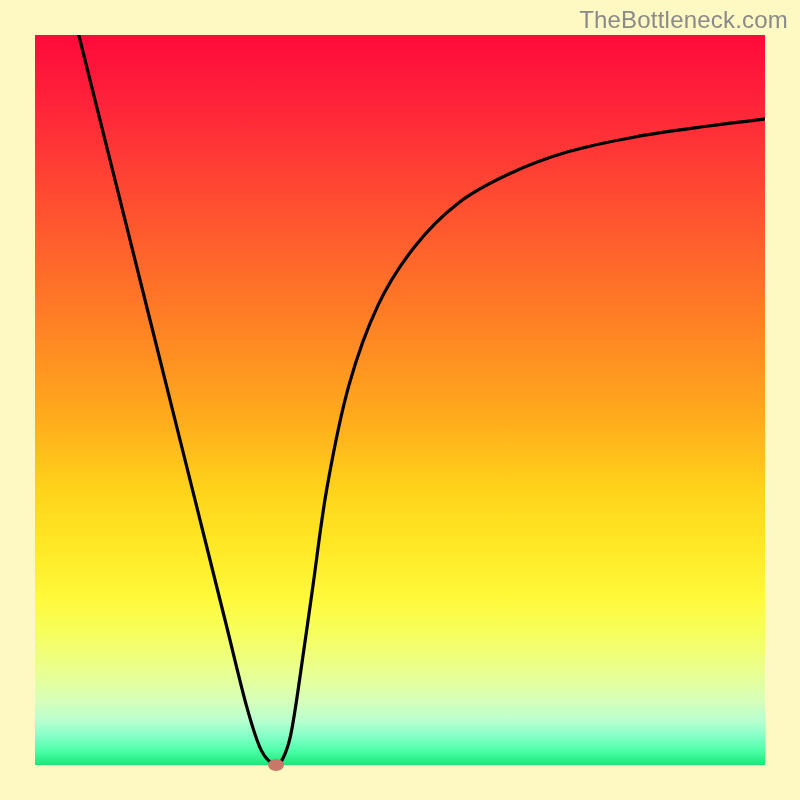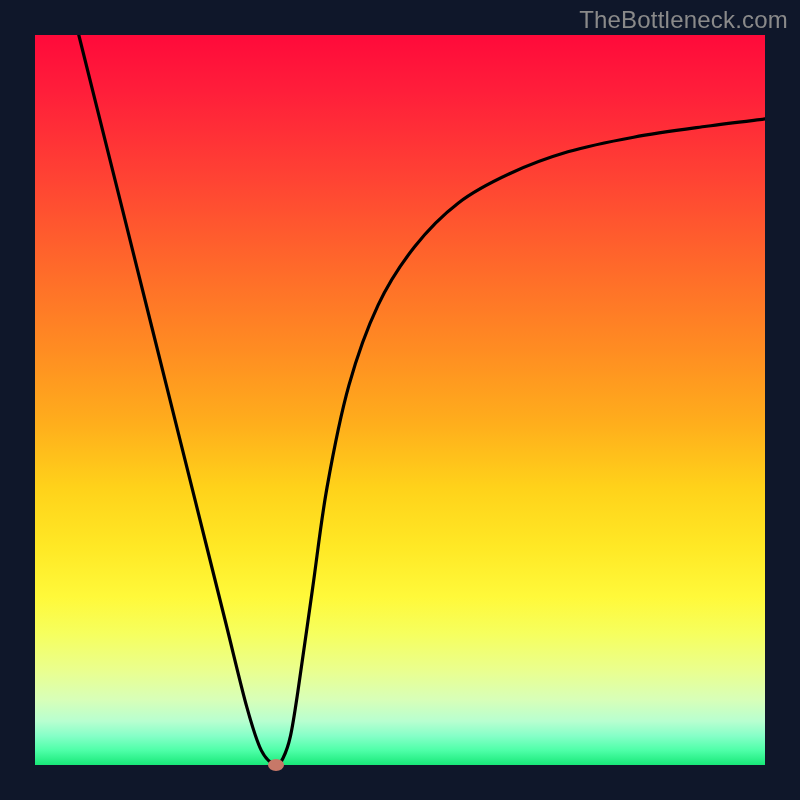--- a/index.html
+++ b/index.html
@@ -1,20 +1,20 @@
 <!DOCTYPE html>
 <html><head>
 <meta charset="utf-8">
 <style>
   * { margin: 0; padding: 0; box-sizing: border-box; }
   html, body { width: 800px; height: 800px; overflow: hidden; background: #000; }
   .frame {
     width: 800px;
     height: 800px;
-    background: #0f172a;
+    background: #fef9c3;
     position: relative;
     text-align: center;
   }
   .plot-area {
     position: absolute;
     left: 35px;
     top: 35px;
     width: 730px;
     height: 730px;
     background: linear-gradient(

